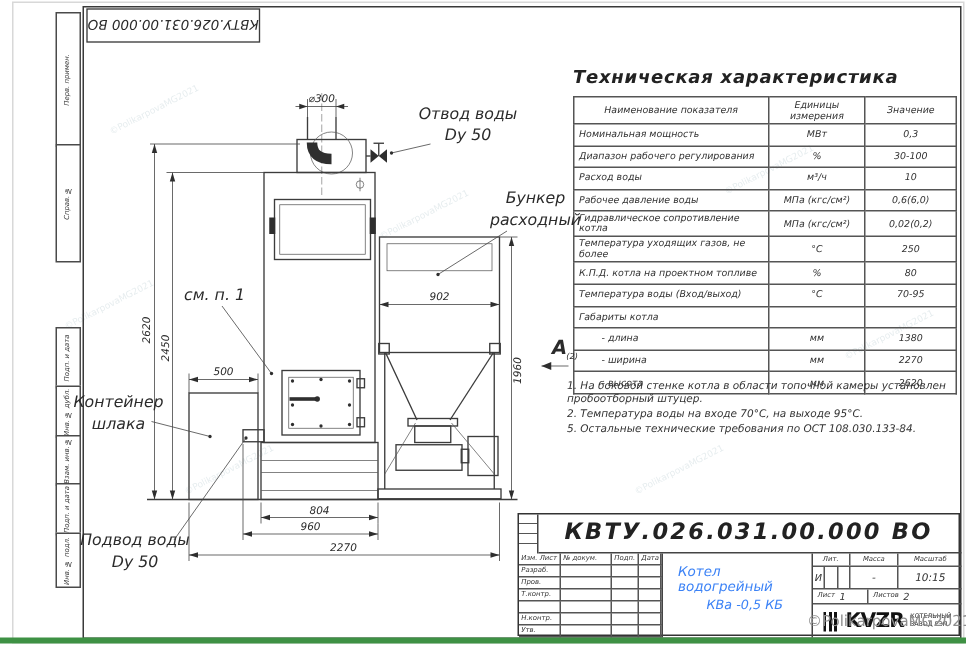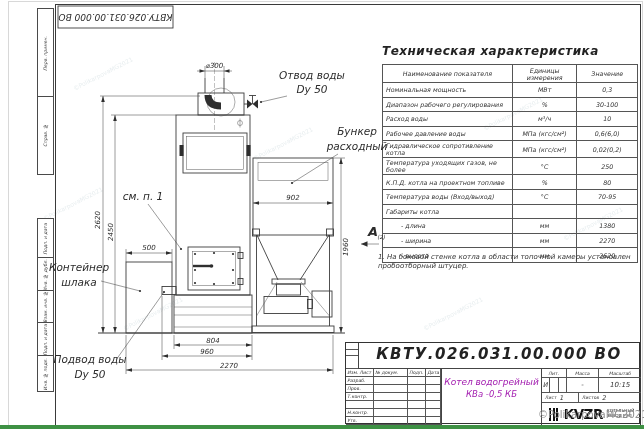--- a/index.html
+++ b/index.html
@@ -38,21 +38,21 @@
   .tb *{box-sizing:border-box;}
   .tb .revgrid{position:absolute;left:0;top:0;width:13px;height:26px;border-right:0.8px solid #444;
       background:repeating-linear-gradient(180deg,transparent 0 5.9px,#555 5.9px 6.5px);}
   .tb .bigcell{position:absolute;left:13px;top:0;width:282px;height:26px;border-bottom:0.8px solid #444;}
   .tb .ltable{position:absolute;left:0;top:26px;width:95px;height:56px;display:grid;
       grid-template-columns:28px 34px 18px 15px;grid-auto-rows:8px;font-style:italic;font-size:4.6px;color:#333;}
   .tb .ltable div{border-right:0.5px solid #555;border-bottom:0.5px solid #555;padding-left:1.5px;
       display:flex;align-items:center;overflow:hidden;white-space:nowrap;}
   .tb .namecell{position:absolute;left:95px;top:26px;width:100px;height:56px;border-left:0.8px solid #444;
       display:flex;flex-direction:column;align-items:center;justify-content:flex-start;padding-top:8px;
-      font-style:italic;color:#a21caf;}
+      font-style:italic;color:#3b82f6;padding-left:10px;}
   .tb .namecell .n1{font-size:9px;}
   .tb .namecell .n2{font-size:8.5px;margin-top:2px;}
   .tb .rblock{position:absolute;left:195px;top:26px;width:100px;height:56px;border-left:0.8px solid #444;
       font-style:italic;color:#333;}
   .tb .rhead{display:flex;height:9px;border-bottom:0.5px solid #555;font-size:4.6px;text-align:center;}
   .tb .rhead div{border-right:0.5px solid #555;display:flex;align-items:center;justify-content:center;}
   .tb .rvals{display:flex;height:15px;border-bottom:0.5px solid #555;}
   .tb .litcell{width:25px;border-right:0.5px solid #555;display:flex;}
   .tb .litcell span{flex:1;display:flex;align-items:center;justify-content:center;font-size:6.5px;}
   .tb .litcell span:not(:last-child){border-right:0.5px solid #555;}
@@ -386,20 +386,22 @@
       <tr>
           <td>- высота</td>
           <td>мм</td>
           <td>2620</td>
         </tr>
     </tbody>
   </table>
 
   <div class="notes">
     <div>1. На боковой стенке котла в области топочной камеры установлен пробоотборный штуцер.</div>
+    <div>2. Температура воды на входе 70°С, на выходе 95°С.</div>
+    <div>5. Остальные технические требования по ОСТ 108.030.133-84.</div>
   </div>
 
   <div class="tb">
     <div class="revgrid"></div>
     <div class="bigcell"></div>
     <div class="ltable">
       <div>Изм. Лист</div>
       <div>№ докум.</div>
       <div>Подп.</div>
       <div>Дата</div>

